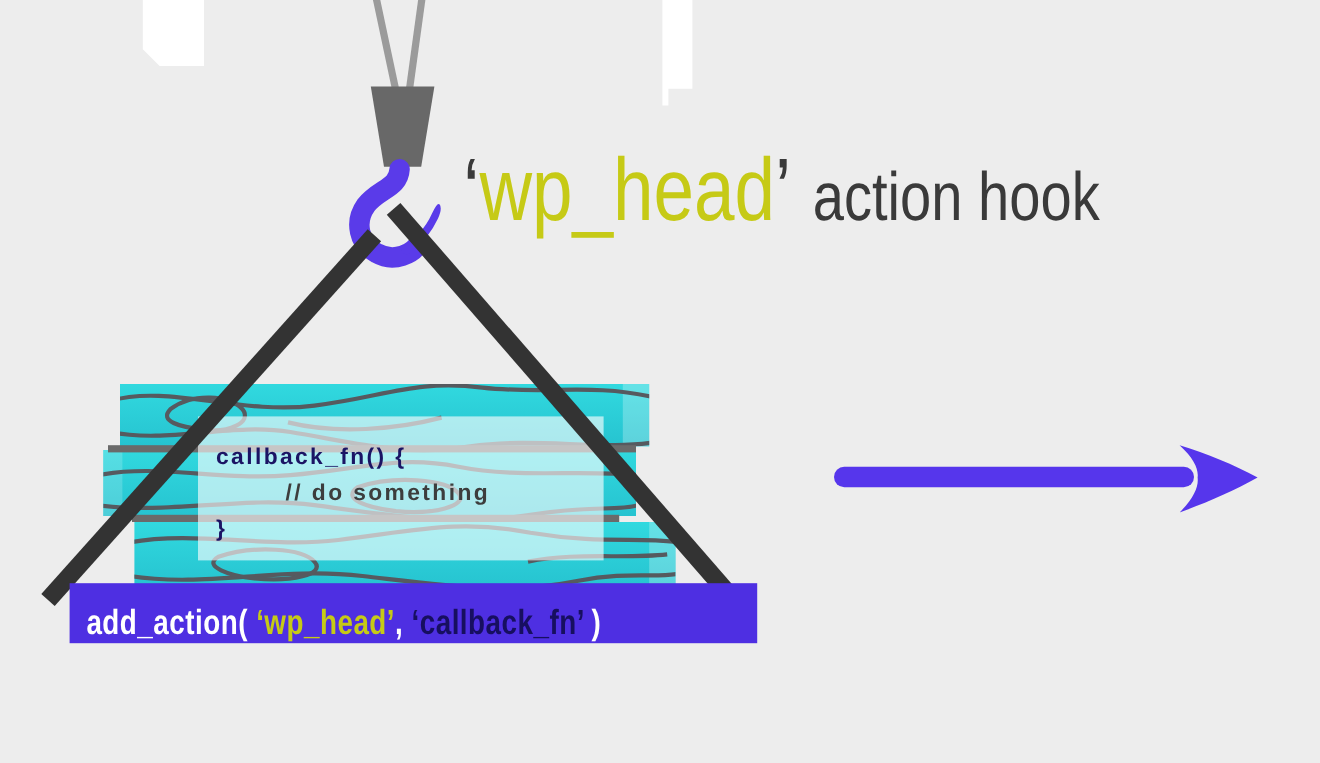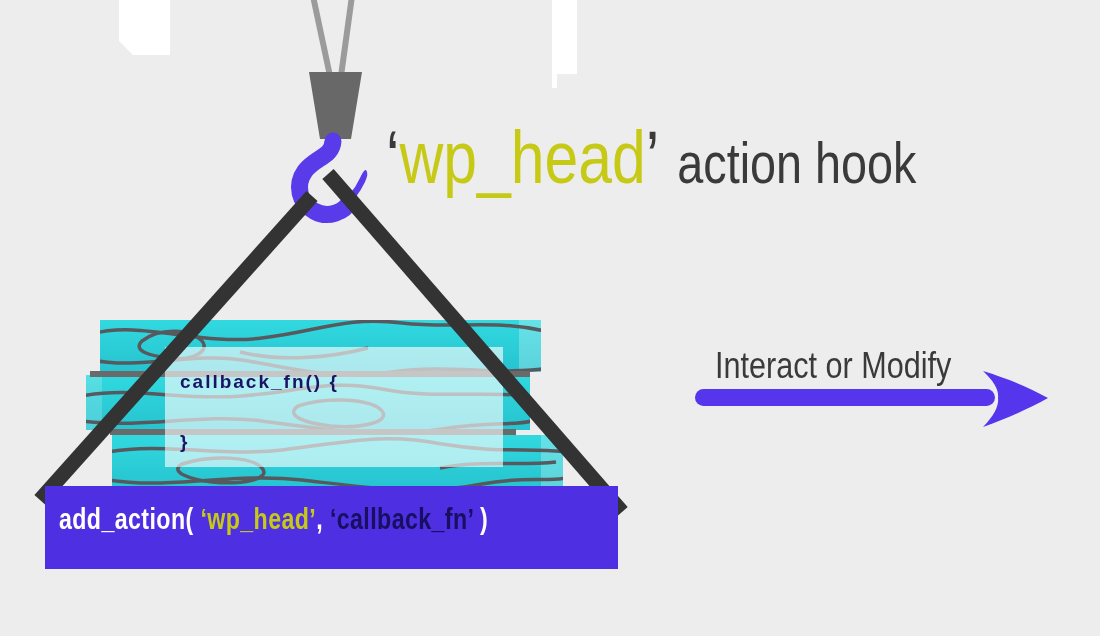--- a/index.html
+++ b/index.html
@@ -16,21 +16,21 @@
   .title-hook{font-size:74px;color:#c6ca16;}
   .title-label{font-size:57px;color:#3a3a3a;margin-left:22px;}
   
   .code-line{position:absolute;font-weight:bold;font-size:19px;letter-spacing:2px;white-space:nowrap;}
   .code-navy{color:#1b1464;}
   .code-gray{color:#3d3d3d;}
   .cl1{left:180px;top:371px;}
   .cl2{left:238px;top:401px;}
   .cl3{left:180px;top:431px;}
   
-  .banner{position:absolute;left:45px;top:486px;width:573px;height:83px;background:#4e2fe2;}
+  .banner{position:absolute;left:58px;top:486px;width:573px;height:50px;background:#4e2fe2;}
   .banner-text{
     position:absolute;left:14px;top:0;line-height:67px;font-size:29px;letter-spacing:0.5px;
     font-weight:bold;white-space:nowrap;transform:scaleX(0.8);transform-origin:left center;
   }
   .b-white{color:#ffffff;}
   .b-yellow{color:#c6ca16;}
   .b-navy{color:#170f60;}
   
   .arrow-label{left:715px;top:345px;font-size:36px;color:#3a3a3a;}
 </style>
@@ -105,25 +105,23 @@
     </g>
   </svg>
 
   <div class="txt title-wrap">
     <span class="condense">
       <span class="title-quote">‘</span><span class="title-hook">wp_head</span><span class="title-quote">’</span><span class="title-label">action hook</span>
     </span>
   </div>
 
   <div class="code-line cl1 code-navy">callback_fn() {</div>
+  <div class="code-line cl2 code-gray">// do something</div>
   <div class="code-line cl3 code-navy">}</div>
 
   <div class="banner">
     <div class="banner-text">
       <span class="b-white">add_action( </span><span class="b-yellow">‘wp_head’</span><span class="b-white">, </span><span class="b-navy">‘callback_fn’</span><span class="b-white"> )</span>
     </div>
   </div>
 
-  <div class="txt arrow-label">
-    <span class="condense" style="transform:scaleX(0.85);">Interact or Modify</span>
-  </div>
 
 </div>
 
 </body></html>

